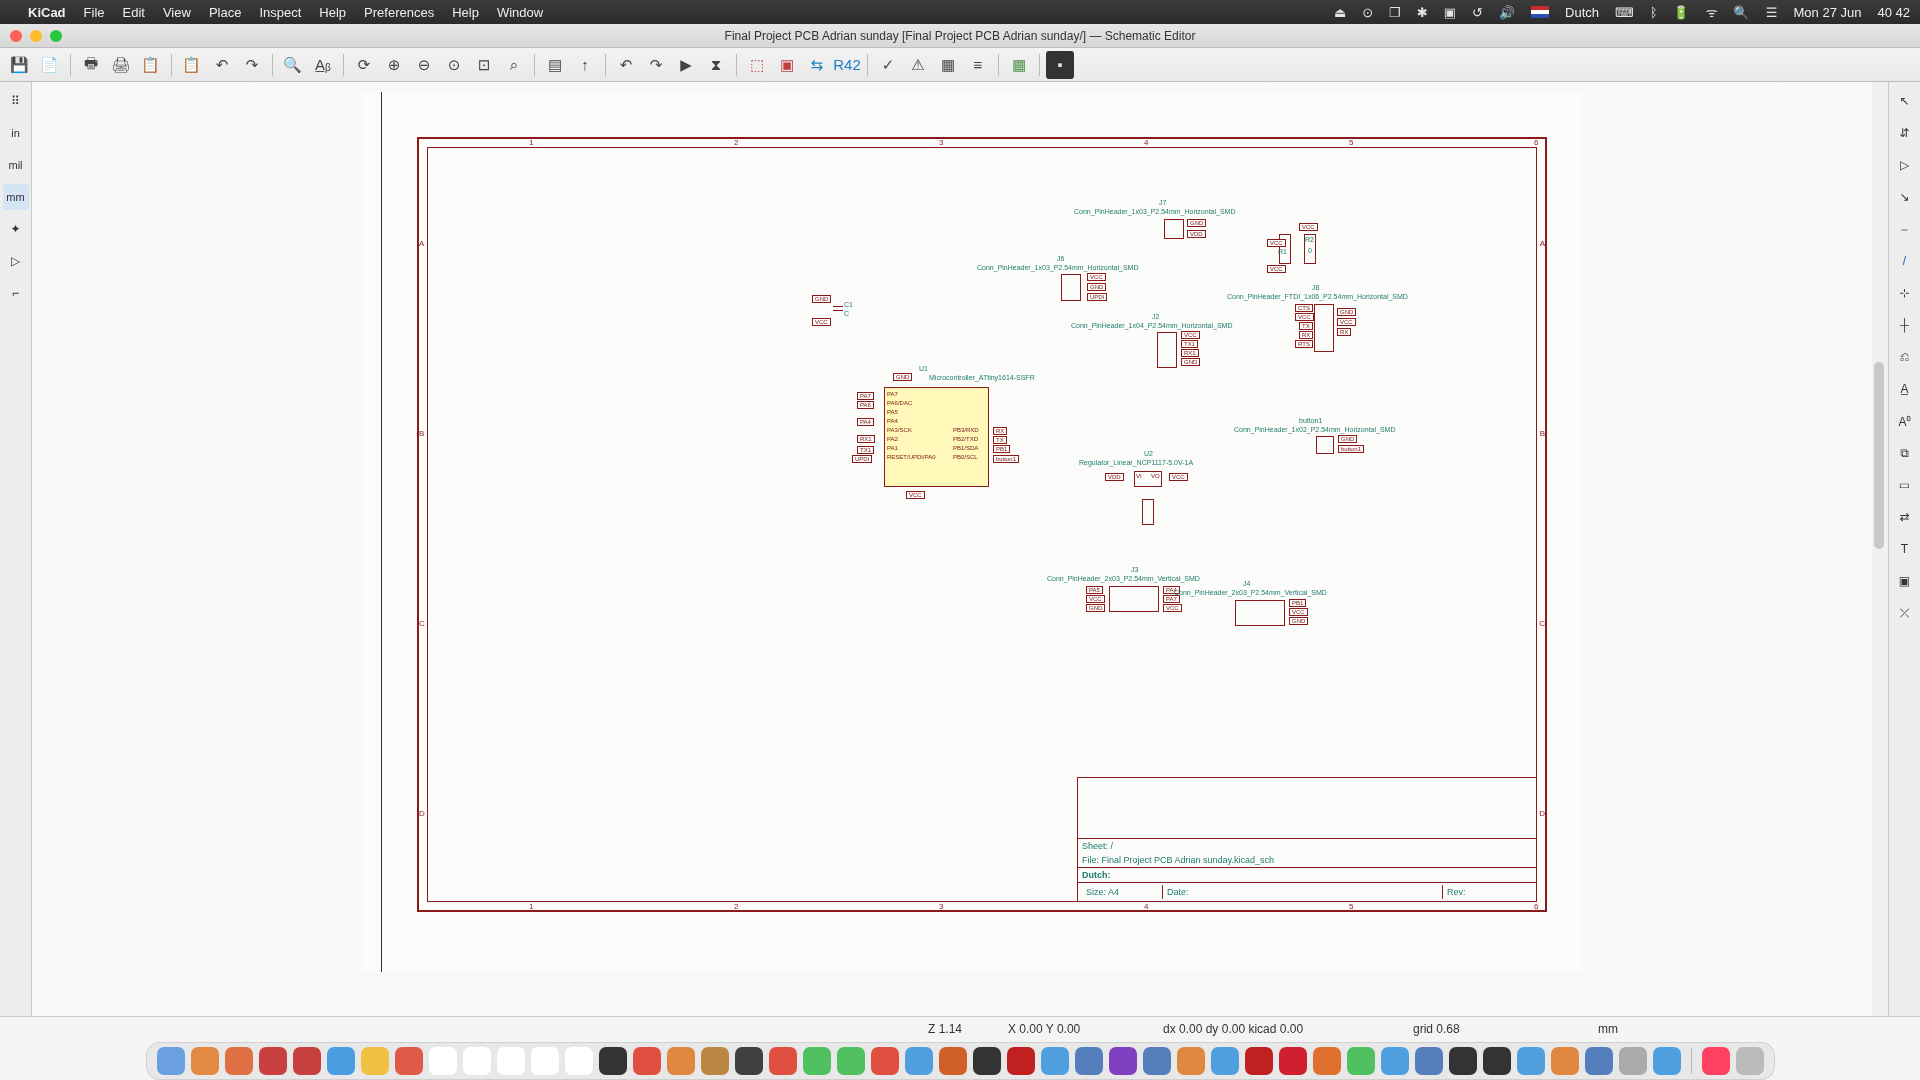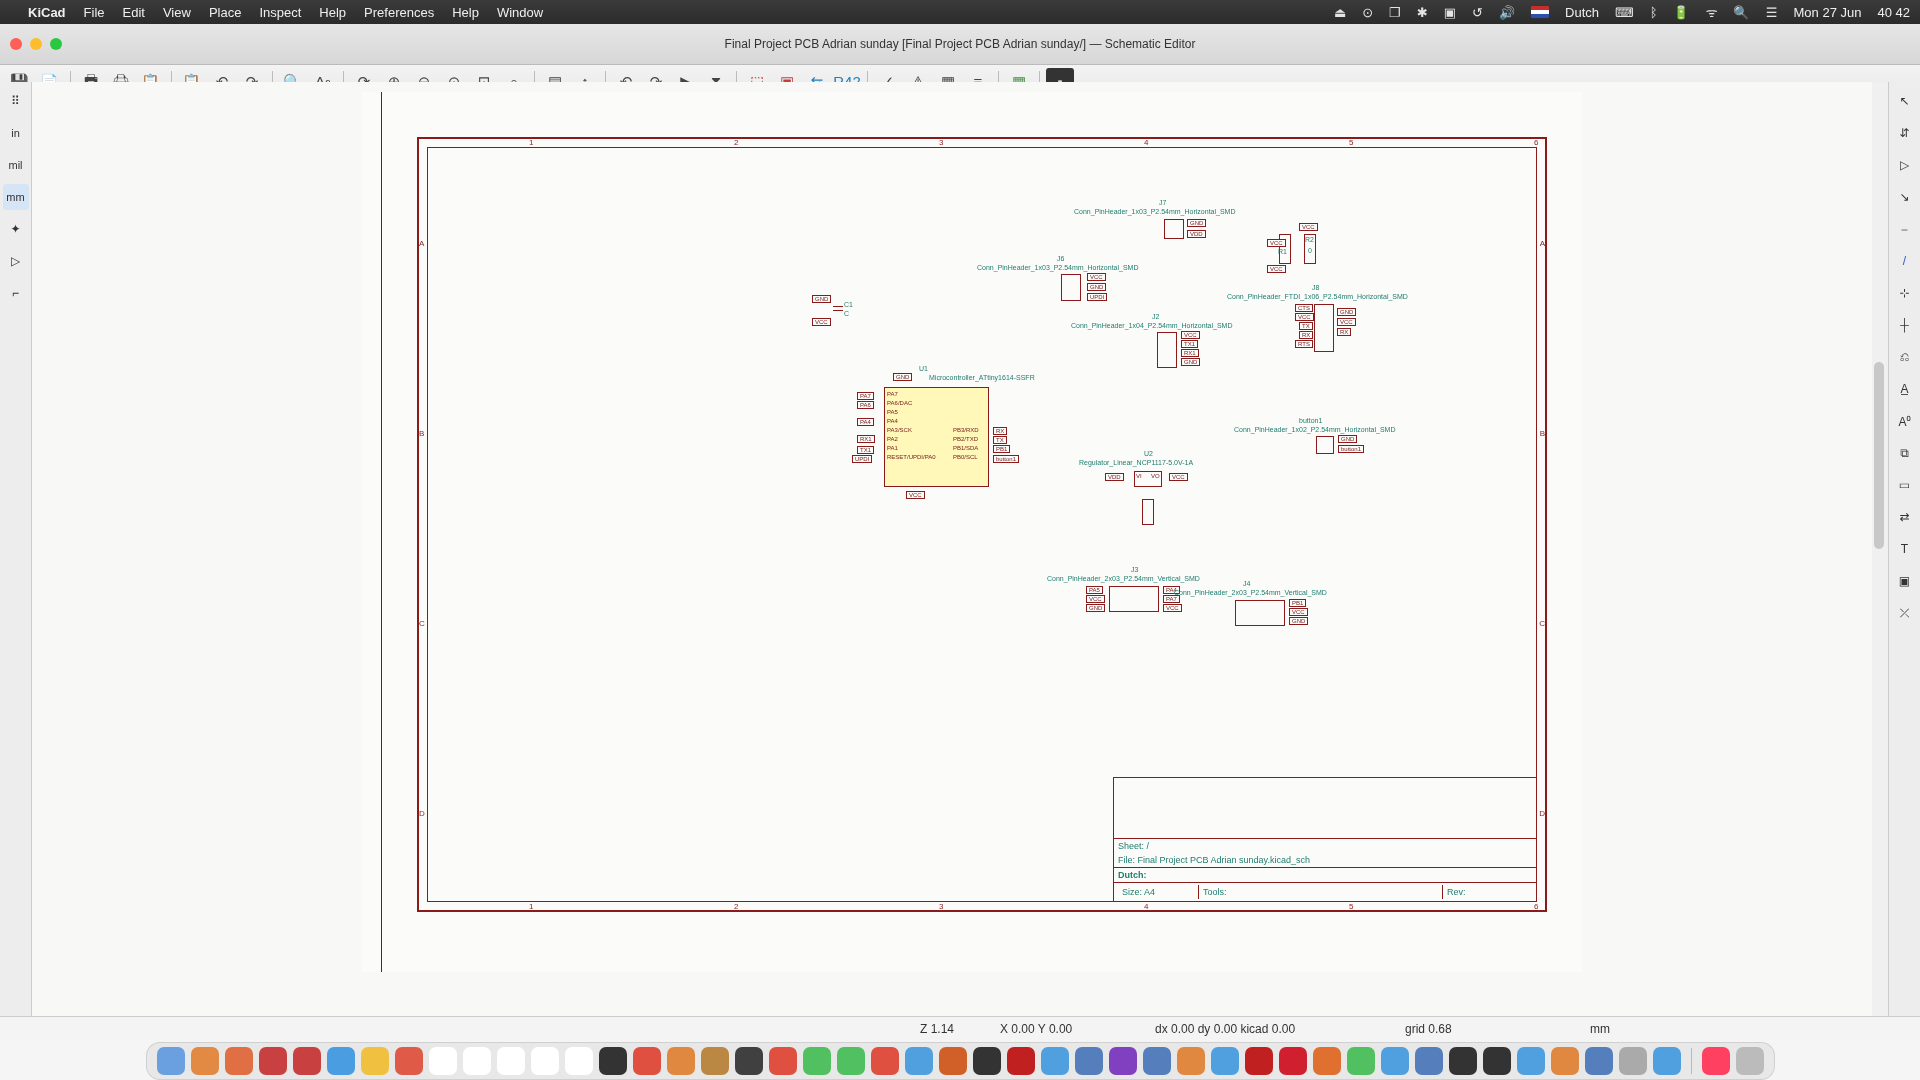--- a/index.html
+++ b/index.html
@@ -8,21 +8,21 @@
 
 .menubar { height:24px; background:linear-gradient(#3b3b3b,#2b2b2b); color:#eee; display:flex; align-items:center; font-size:13px; padding:0 10px; justify-content:space-between; }
 .menubar .left { display:flex; align-items:center; gap:18px; }
 .menubar .right { display:flex; align-items:center; gap:16px; }
 .menubar .apple { font-size:15px; }
 .menubar .app { font-weight:600; }
 .menubar .ico { font-size:13px; opacity:.95; }
 .flag { width:18px; height:12px; background:linear-gradient(#c82d2d 33%,#fff 33% 66%,#2b4fb3 66%); display:inline-block; border-radius:1px; }
 
 
-.titlebar { height:41px; background:linear-gradient(#e6e6e6,#d7d7d7); display:flex; align-items:center; font-size:12px; color:#333; position:relative; border-bottom:1px solid #bbb; }
+.titlebar { height:24px; background:linear-gradient(#e6e6e6,#d7d7d7); display:flex; align-items:center; font-size:12px; color:#333; position:relative; border-bottom:1px solid #bbb; }
 .tlights { position:absolute; left:10px; display:flex; gap:8px; }
 .lb { width:12px; height:12px; border-radius:50%; }
 .lb.r{background:#ff5f57;} .lb.y{background:#ffbd2e;} .lb.g{background:#28c940;}
 .titlebar .title { margin:0 auto; }
 
 
 .toolbar { height:34px; background:linear-gradient(#f3f3f3,#e8e8e8); border-bottom:1px solid #bbb; display:flex; align-items:center; padding:0 6px; gap:2px; }
 .tbtn { width:28px; height:28px; display:flex; align-items:center; justify-content:center; color:#444; font-size:15px; border-radius:3px; }
 .tsep { width:1px; height:22px; background:#bbb; margin:0 4px; }
 
@@ -44,35 +44,35 @@
 
 
 .lbl { position:absolute; font-size:7px; color:#1e7d6e; white-space:nowrap; }
 .ref { position:absolute; font-size:7px; color:#1e7d6e; }
 .net { position:absolute; font-size:6px; color:#7a2121; border:1px solid #8b1b1b; padding:0 2px; background:#fbfbfa; }
 .chip { position:absolute; background:#fff8b8; border:1px solid #8b1b1b; }
 .pin { position:absolute; font-size:6px; color:#7a2121; }
 .blk { position:absolute; border:1px solid #8b1b1b; }
 
 
-.titleblock { position:absolute; right:8px; bottom:8px; width:424px; border:1px solid #8b1b1b; font-size:9px; color:#1e7d6e; }
+.titleblock { position:absolute; right:8px; bottom:8px; width:460px; border:1px solid #8b1b1b; font-size:9px; color:#1e7d6e; }
 .titleblock .row { border-top:1px solid #8b1b1b; padding:2px 4px; display:flex; }
 .titleblock .row:first-child { border-top:none; height:60px; }
 .titleblock .cell { border-left:1px solid #8b1b1b; padding:2px 4px; }
 .titleblock .cell:first-child { border-left:none; }
 
 
 .hscroll { position:absolute; left:32px; right:32px; bottom:44px; height:18px; background:#f0f0f0; border-top:1px solid #ddd; }
 .hscroll .thumb { position:absolute; left:36%; width:40%; top:2px; height:12px; background:#c8c8c8; border-radius:6px; }
 .vscroll { position:absolute; right:32px; top:82px; width:16px; bottom:64px; background:#f0f0f0; }
 .vscroll .thumb { position:absolute; top:30%; height:20%; left:2px; width:10px; background:#c8c8c8; border-radius:6px; }
 
 
 .status { position:absolute; left:0; right:0; bottom:40px; height:24px; background:#f4f4f4; border-top:1px solid #ccc; display:flex; align-items:center; font-size:12px; color:#333; }
-.status span { position:absolute; }
+.status span { position:absolute;margin-left:8px; }
 
 
 .dock-wrap { position:absolute; left:0; right:0; bottom:0; height:40px; display:flex; justify-content:center; align-items:flex-end; }
 .dock { background:rgba(230,230,230,.92); border-radius:14px; padding:4px 10px; display:flex; gap:6px; align-items:center; border:1px solid rgba(0,0,0,.1); }
 .dicon { width:28px; height:28px; border-radius:7px; display:flex; align-items:center; justify-content:center; font-size:15px; color:#fff; }
 .dsep { width:1px; height:26px; background:rgba(0,0,0,.2); margin:0 4px; }
 </style>
 </head>
 <body>
 
@@ -344,21 +344,21 @@
             <span>Sheet: /</span>
           </div>
         <div class="row" style="border-top:none">
             <span>File: Final Project PCB Adrian sunday.kicad_sch</span>
           </div>
         <div class="row" style="font-weight:600">
             <span>Dutch:</span>
           </div>
         <div class="row">
           <span class="cell" style="width:80px">Size: A4</span>
-          <span class="cell" style="flex:1">Tools:</span>
+          <span class="cell" style="flex:1">Date:</span>
           <span class="cell" style="width:90px">Rev:</span>
         </div>
       </div>
     </div>
   </div>
 </div>
 
 <div class="vscroll">
     <div class="thumb"></div>
   </div>

